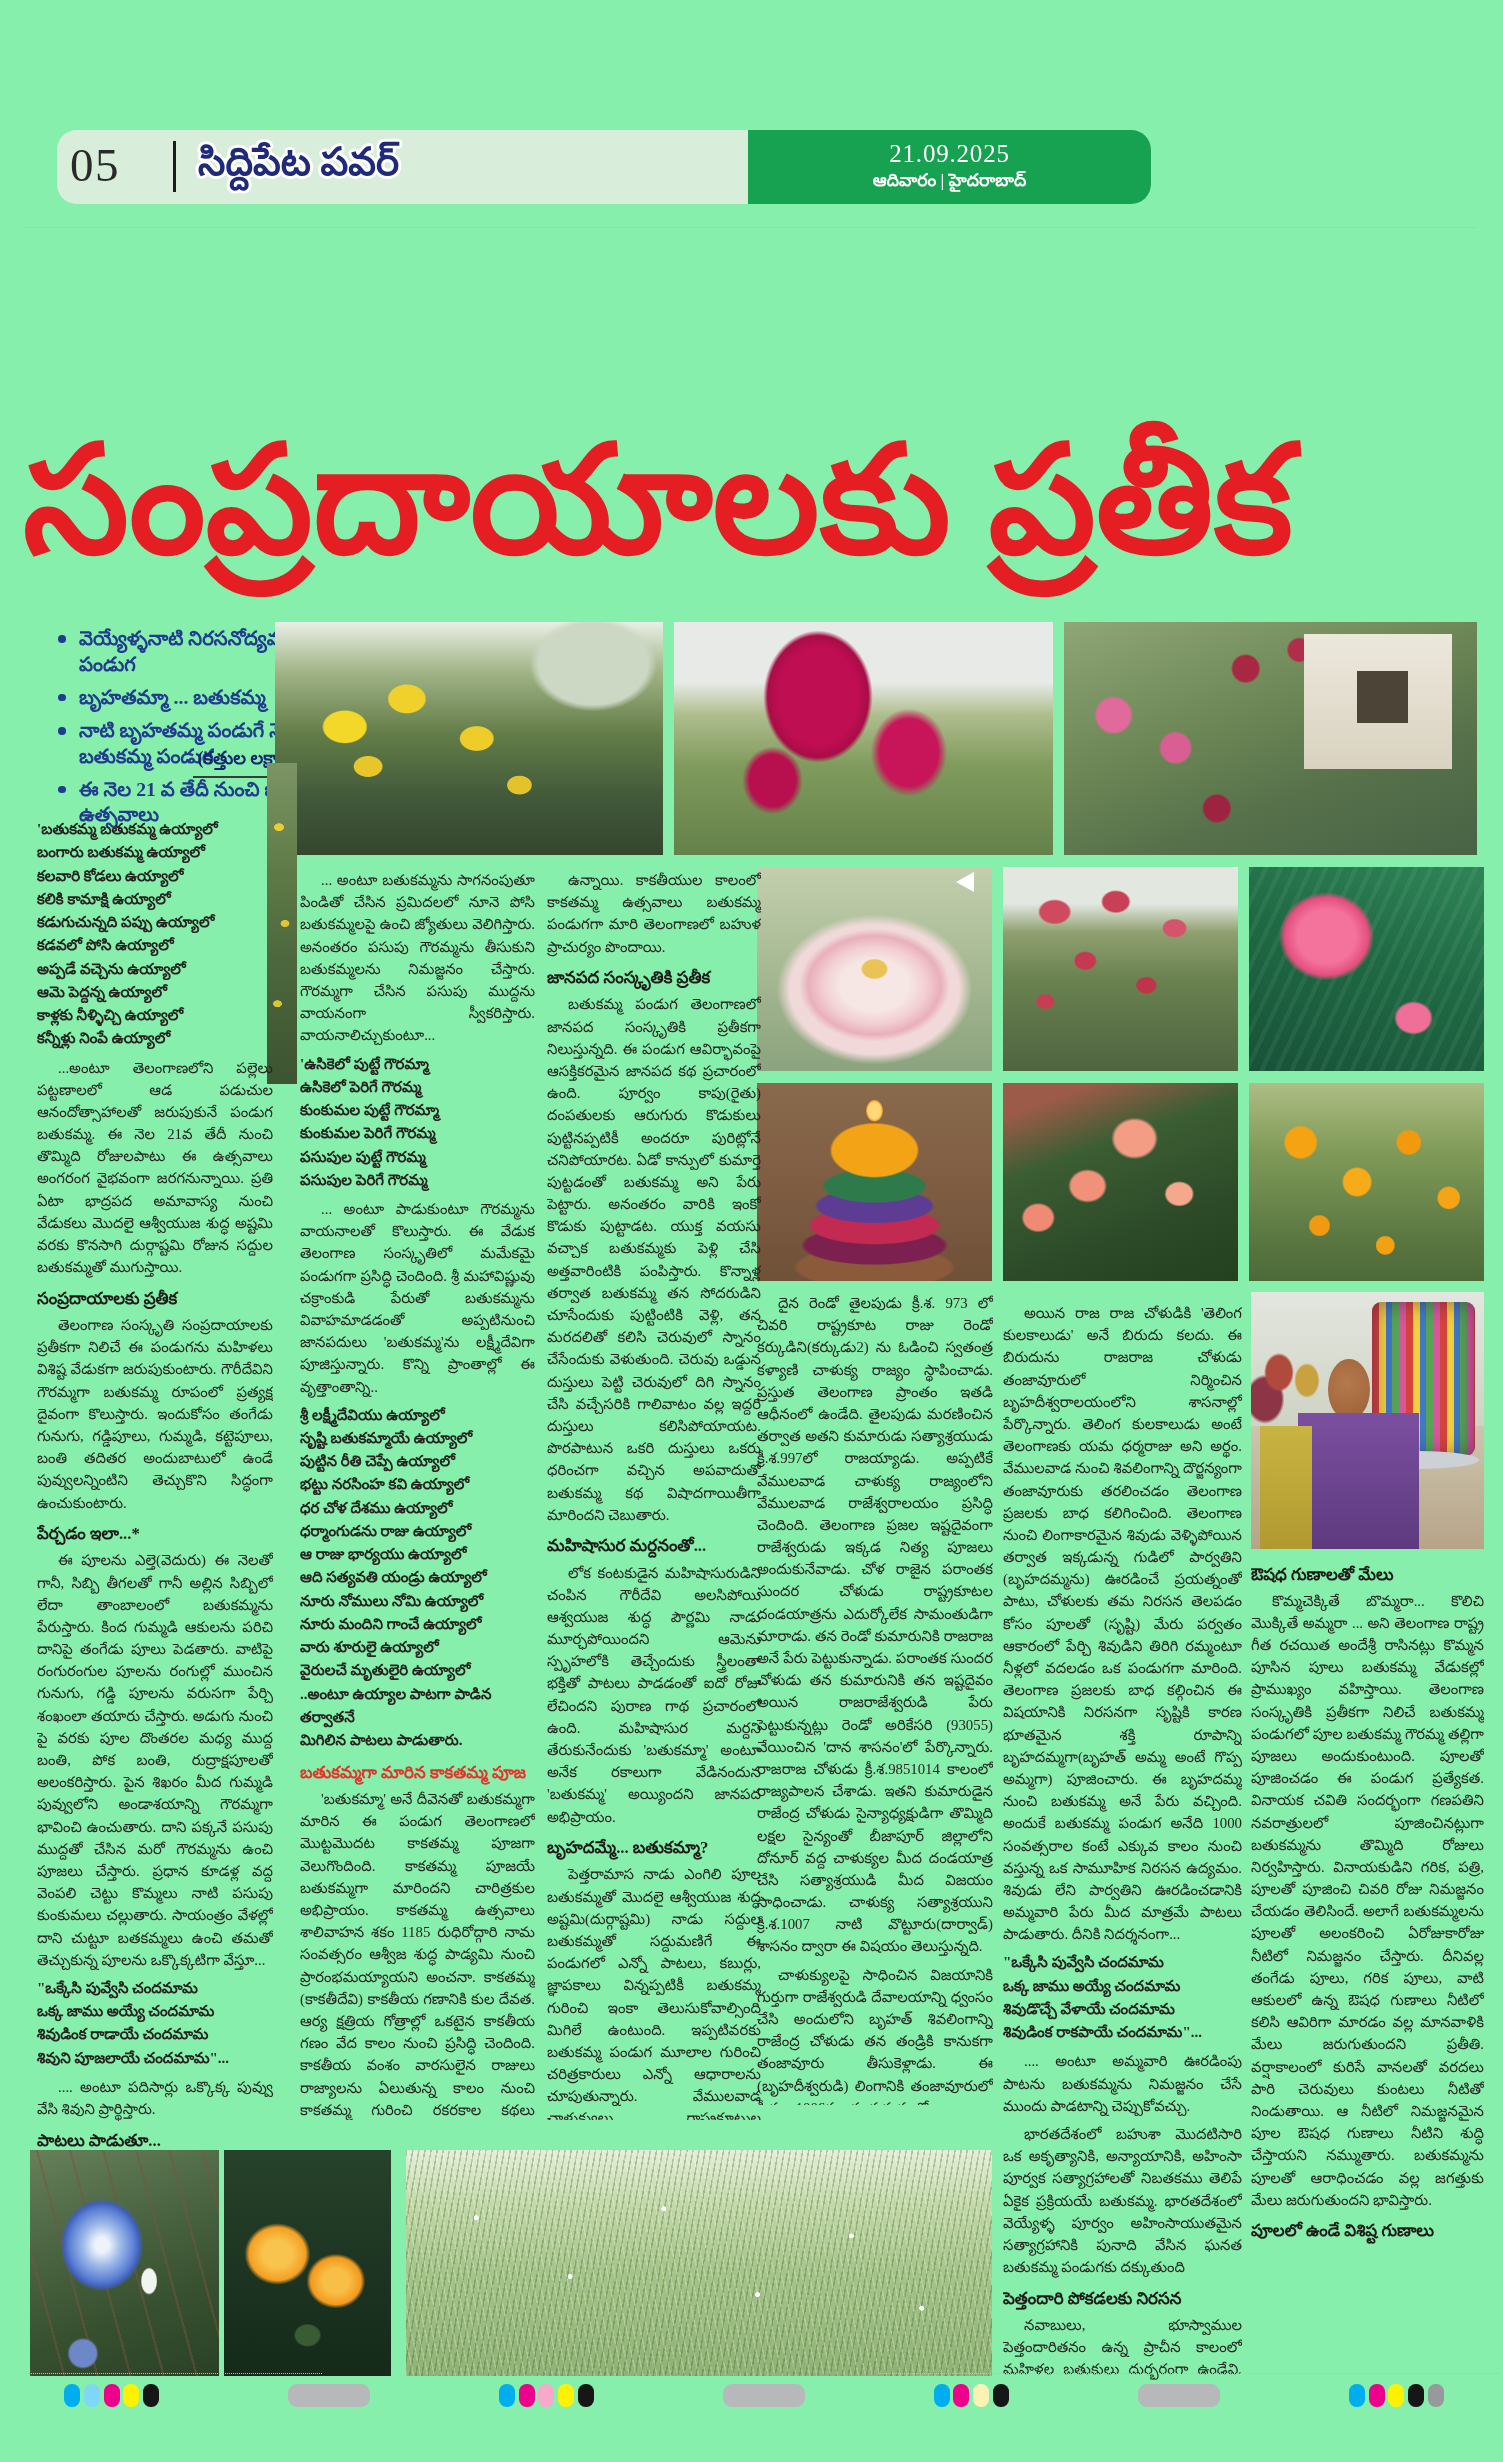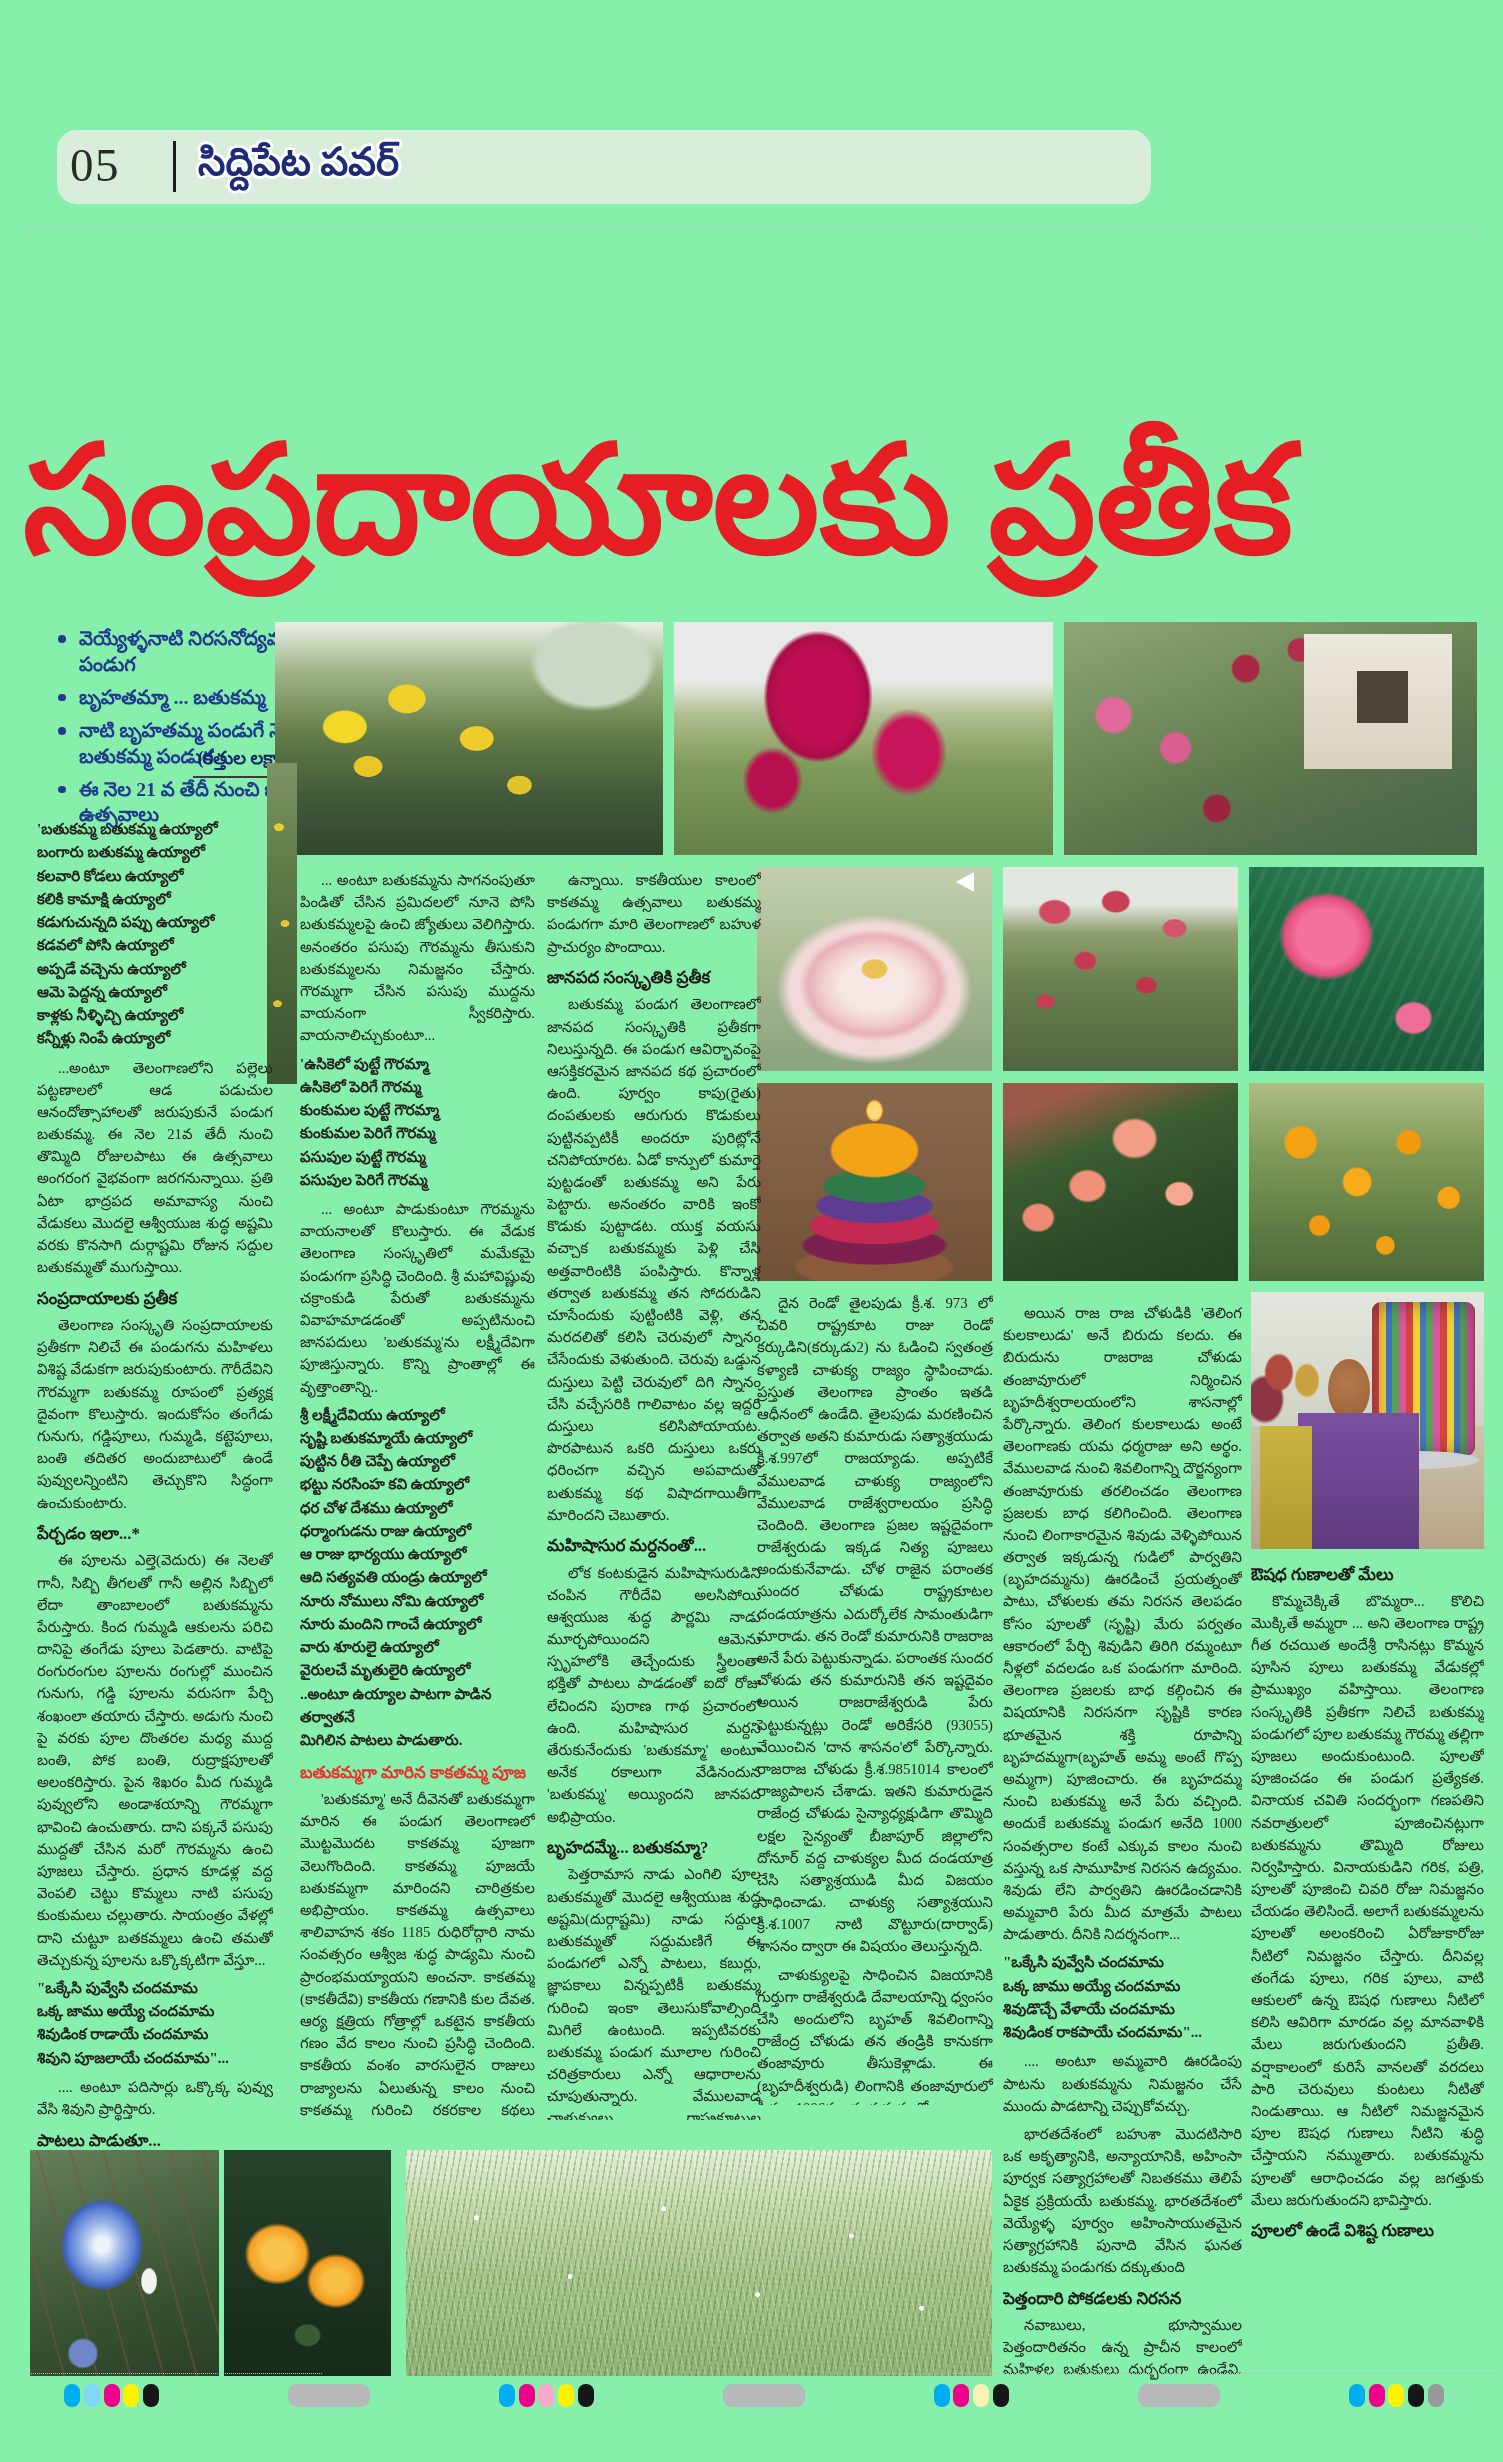--- a/index.html
+++ b/index.html
@@ -151,20 +151,24 @@
 </style>
 </head>
 <body>
 
 <div id="page">
 
   <div class="band"></div>
   <div class="pagenum">05</div>
   <div class="pagebar"></div>
   <div class="masthead">సిద్దిపేట పవర్</div>
+  <div class="datebox">
+    <div class="dateline">21.09.2025</div>
+    <div class="daycity">ఆదివారం | హైదరాబాద్</div>
+  </div>
   <div class="dotted" style="left:23px;top:227px;width:1454px;"></div>
 
   <div class="headline hl2">సంప్రదాయాలకు ప్రతీక</div>
 
   <ul class="bullets">
 
   <li>వెయ్యేళ్ళనాటి నిరసనోద్యమ పండుగ</li>
       <li>బృహతమ్మా ... బతుకమ్మ</li>
       <li>నాటి బృహతమ్మ పండుగే నేటి బతుకమ్మ పండుగ</li>
       <li>ఈ నెల 21 వ తేదీ నుంచి బతుకమ్మ ఉత్సవాలు</li>

